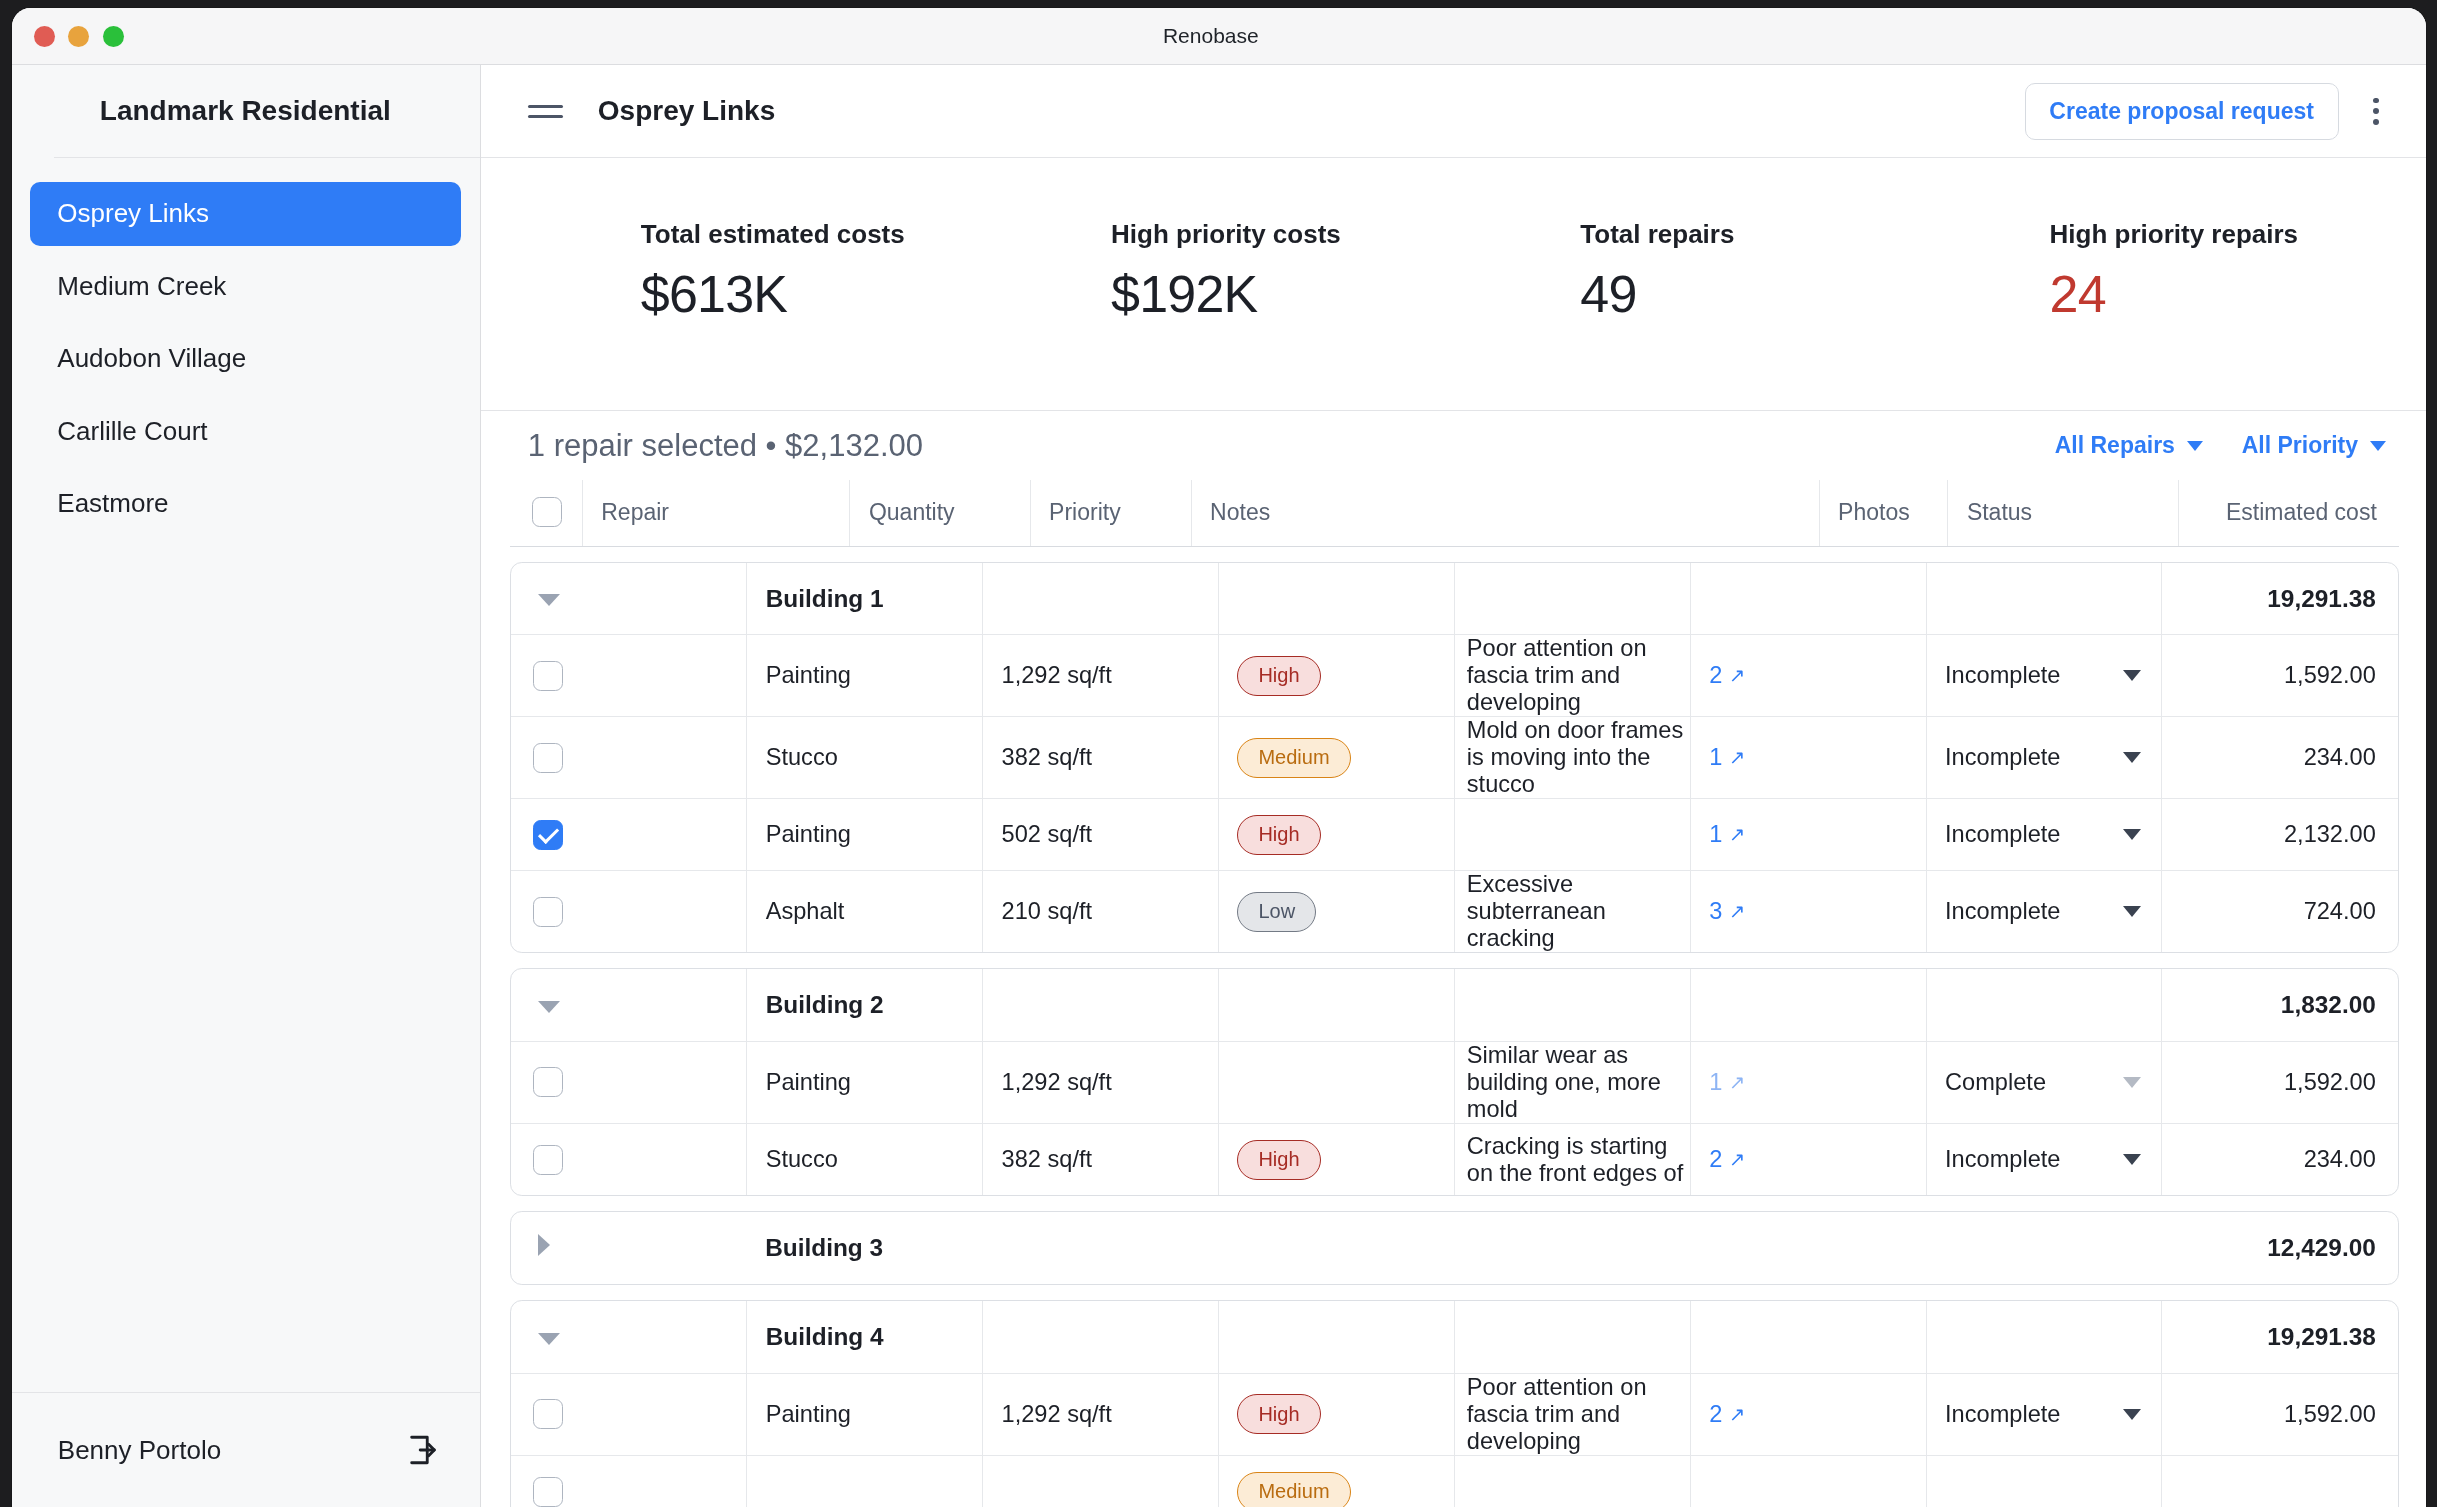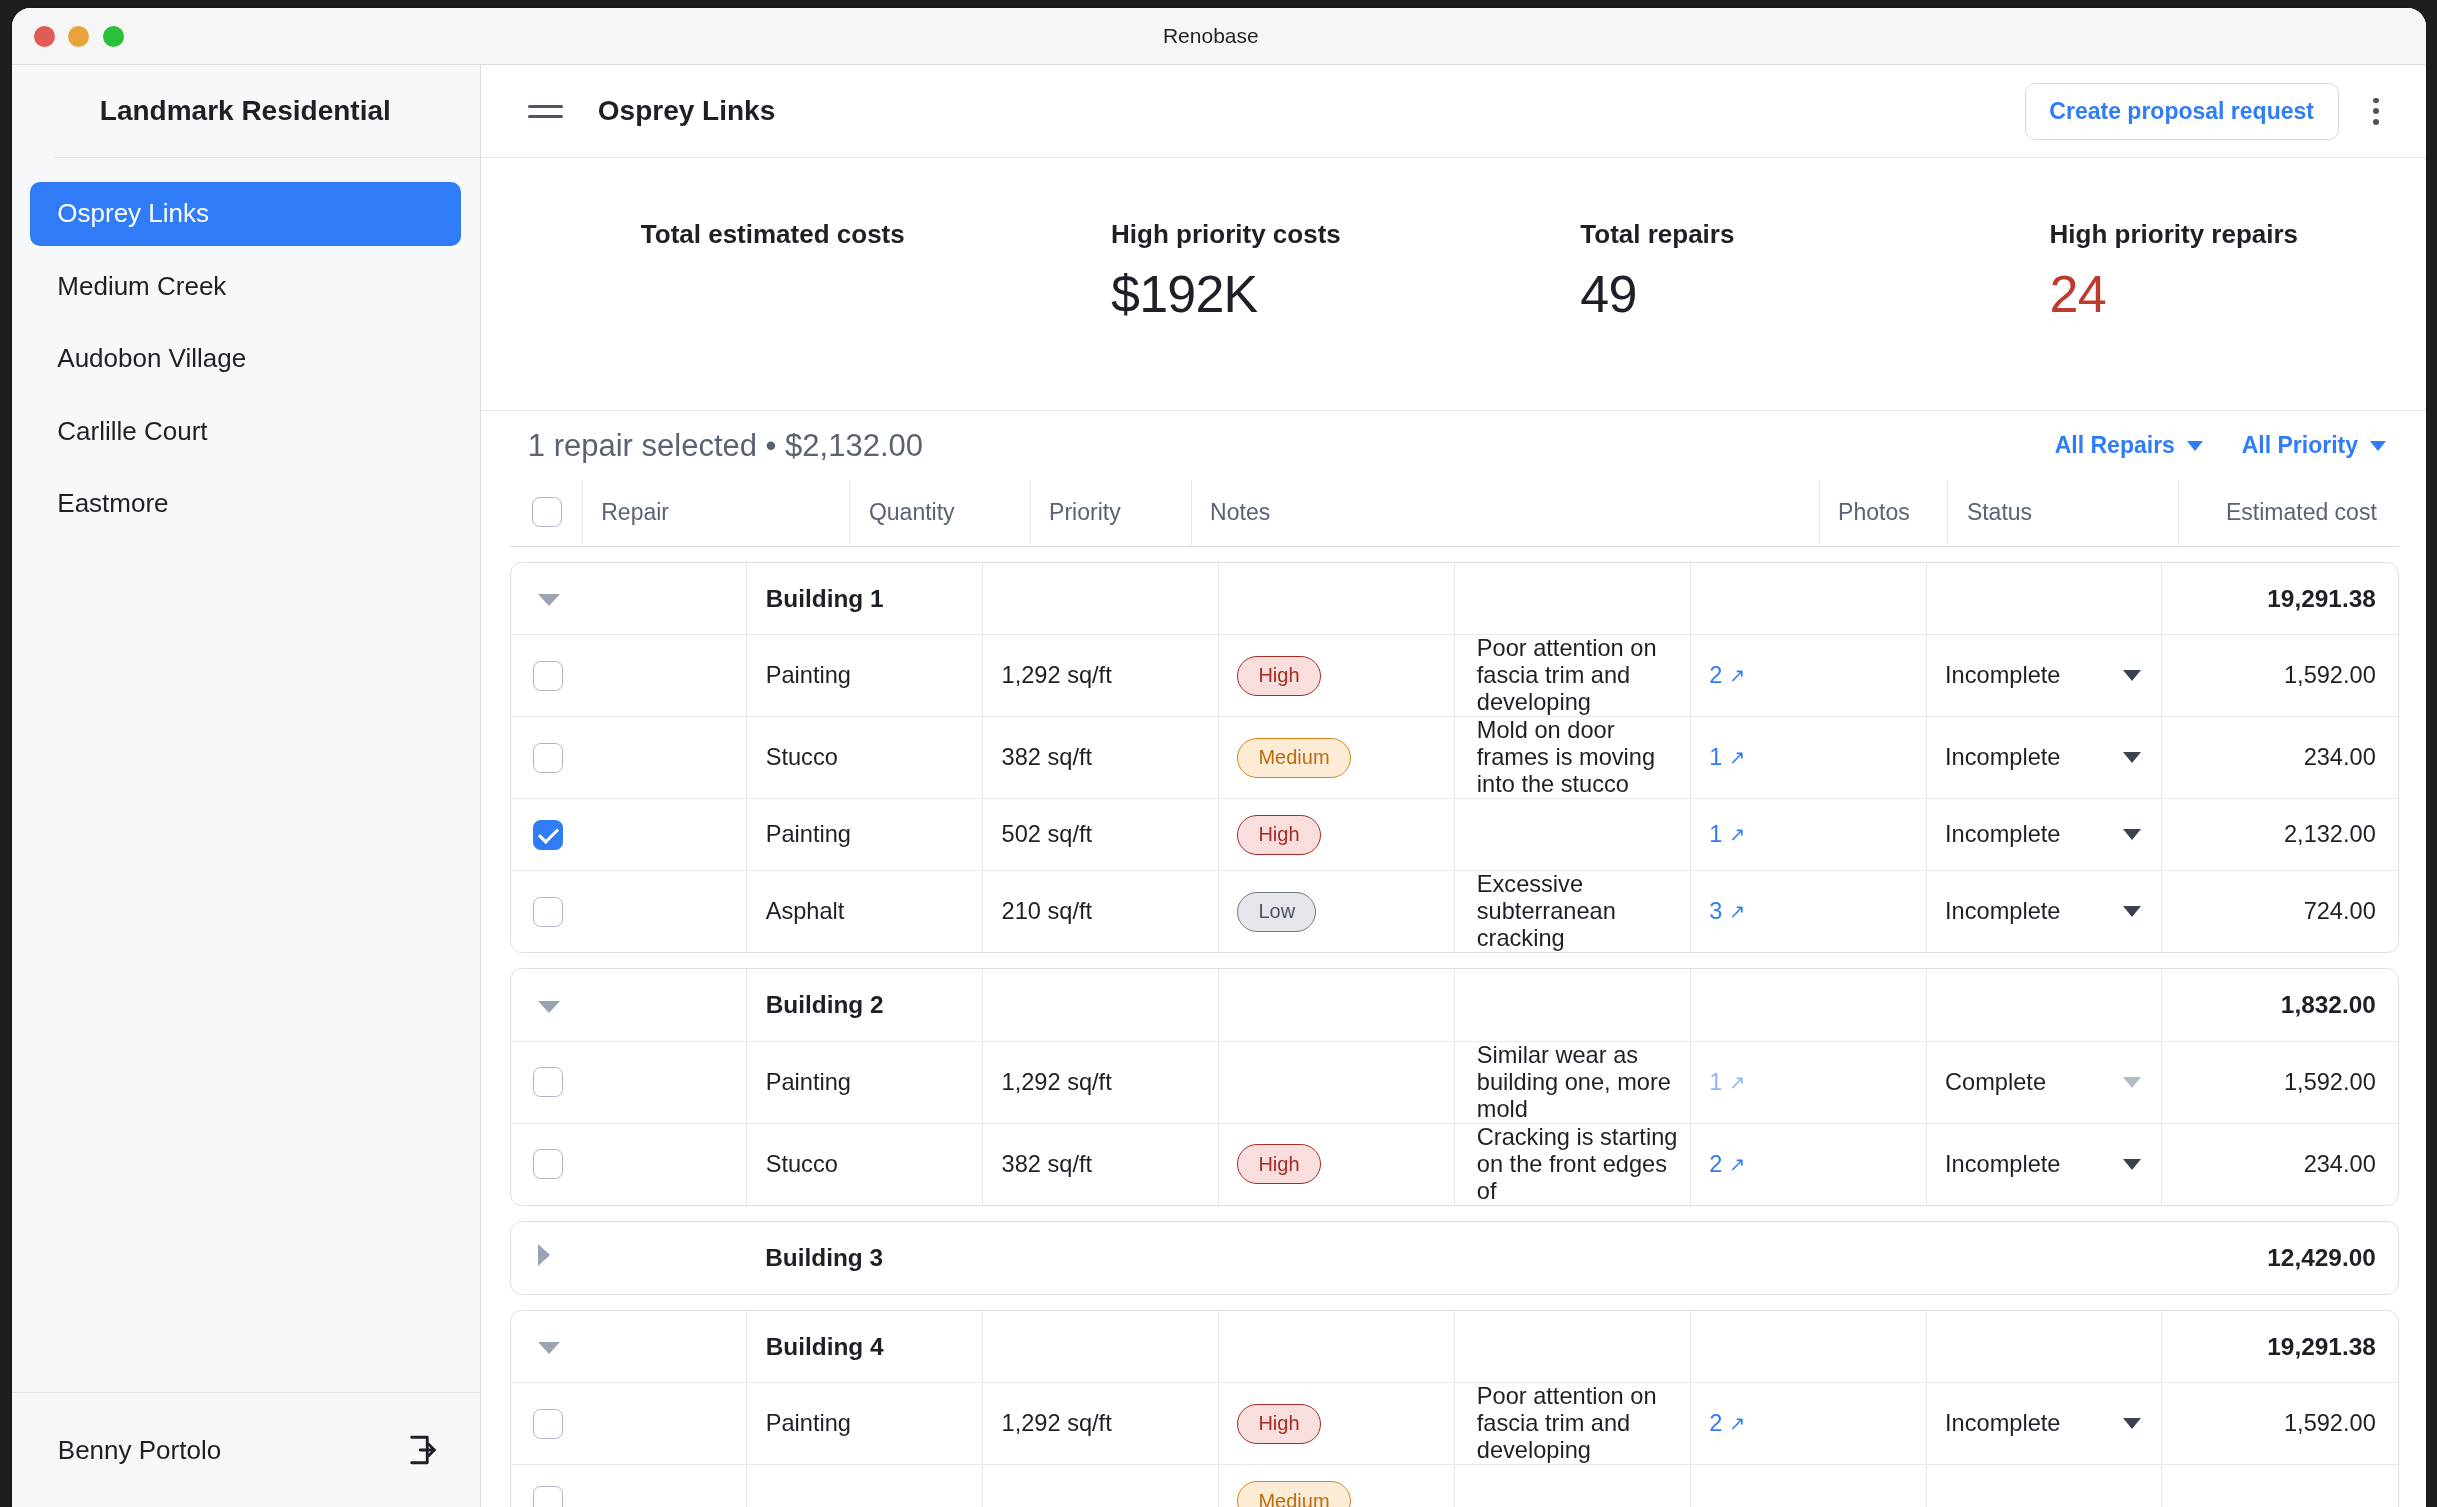--- a/index.html
+++ b/index.html
@@ -194,21 +194,21 @@
   .photos .arr { font-size: 19.4px; }
   .status-cell { display: flex; align-items: center; justify-content: space-between; padding: 0 20px 0 18.5px; }
   .status-caret {
     width: 0; height: 0;
     border-left: 9.3px solid transparent; border-right: 9.3px solid transparent;
     border-top: 11px solid #3a4250;
   }
   .muted, .muted .photos, .muted .status-caret { color: #9ba2ad; }
   .muted .photos { color: #8db4f4; }
   .muted .status-caret { border-top-color: #b4bac4; }
-  td.note { padding-left: 22px; margin-top: 17px; }
+  td.note { padding-left: 12px; margin-top: 17px; }
 </style>
 </head>
 <body>
 
 <div class="window">
 
   <div class="titlebar">
     <div class="traffic">
       <span class="dot red"></span>
       <span class="dot yellow"></span>
@@ -264,20 +264,21 @@
             <i></i>
               <i></i>
               <i></i>
           </div>
         </div>
       </div>
 
       <section class="stats" id="stats-row">
           <div class="stat">
             <div class="stat-label">Total estimated costs</div>
+            <div class="stat-value">$613K</div>
           </div>
           <div class="stat">
             <div class="stat-label">High priority costs</div>
             <div class="stat-value">$192K</div>
           </div>
           <div class="stat">
             <div class="stat-label">Total repairs</div>
             <div class="stat-value">49</div>
           </div>
           <div class="stat">

